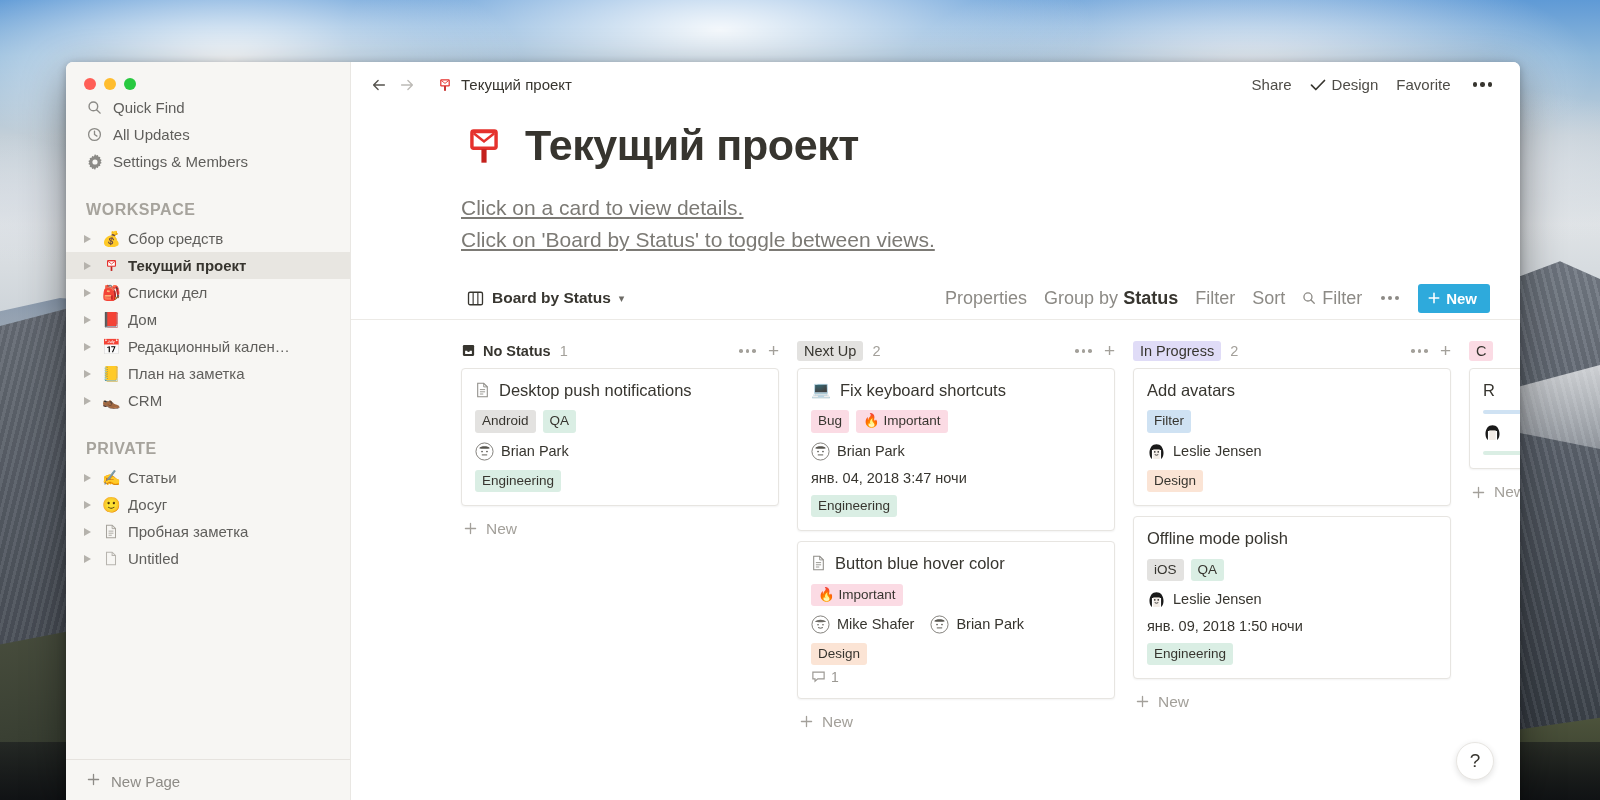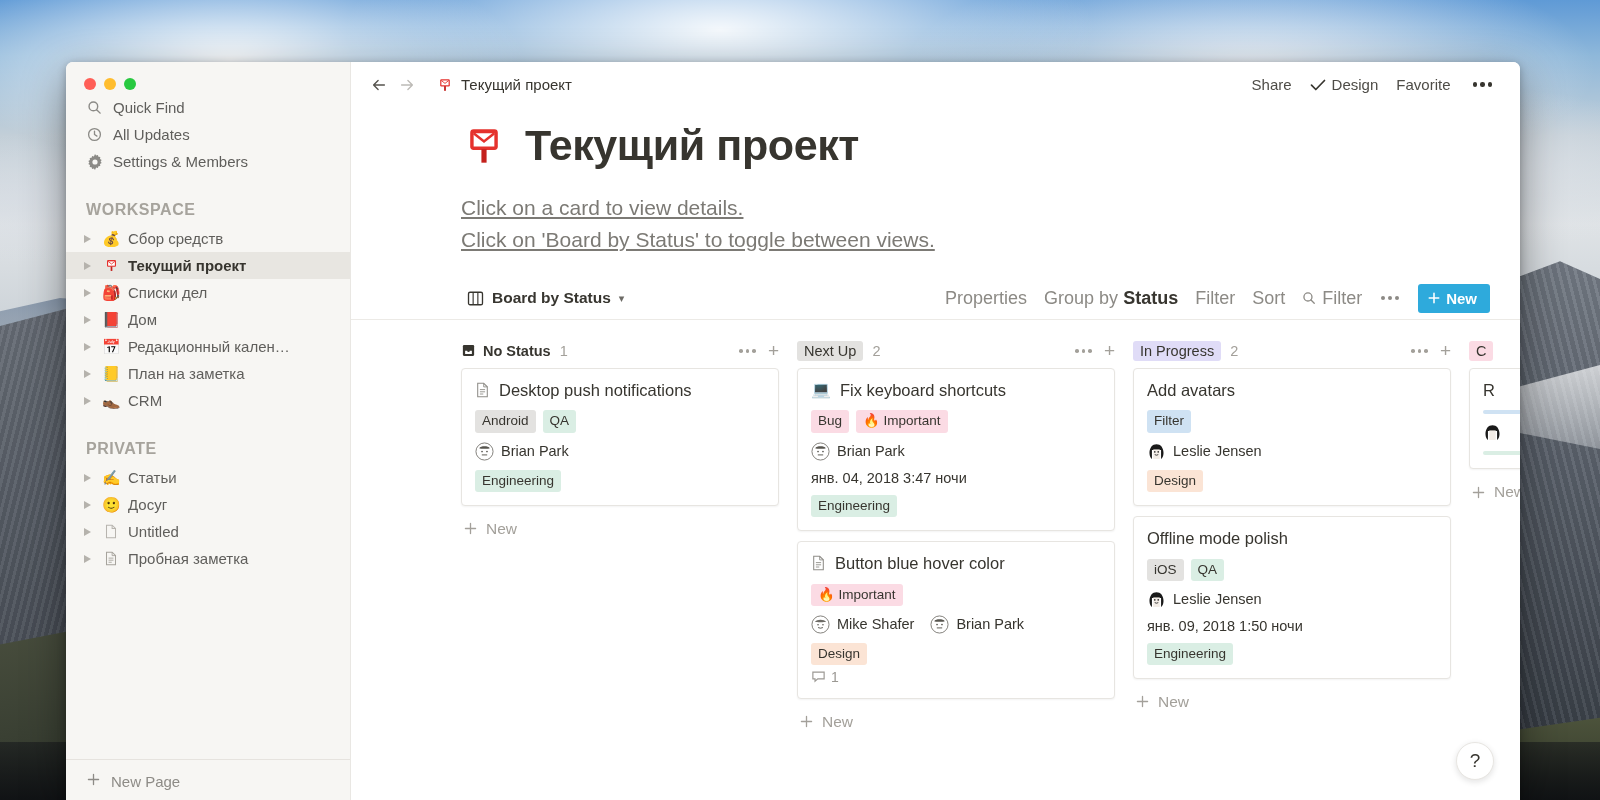--- a/index.html
+++ b/index.html
@@ -354,37 +354,37 @@
 
       <div class="page-item">
         <span class="tri"></span>
         <span class="pg-emoji">🙂</span>
         <span>Досуг</span>
       </div>
 
       <div class="page-item">
         <span class="tri"></span>
         <span class="pg-emoji">
+          <svg width="14" height="15" viewBox="0 0 14 16" fill="none" stroke="#a6a39c" stroke-width="1.1">
+            <path d="M2.2 1.3h6l3.6 3.5v9.9H2.2z"></path>
+            <path d="M8.2 1.3v3.6h3.6M4.4 7.6h5.2M4.4 9.8h5.2M4.4 12h3.4" stroke-width=".95"></path>
+          </svg>
+        </span>
+        <span>Пробная заметка</span>
+      </div>
+
+      <div class="page-item">
+        <span class="tri"></span>
+        <span class="pg-emoji">
           <svg width="14" height="15" viewBox="0 0 14 16" fill="none" stroke="#b7b4ae" stroke-width="1.1">
             <path d="M2.2 1.3h6l3.6 3.5v9.9H2.2z"></path>
               <path d="M8.2 1.3v3.6h3.6"></path>
           </svg>
         </span>
         <span>Untitled</span>
-      </div>
-
-      <div class="page-item">
-        <span class="tri"></span>
-        <span class="pg-emoji">
-          <svg width="14" height="15" viewBox="0 0 14 16" fill="none" stroke="#a6a39c" stroke-width="1.1">
-            <path d="M2.2 1.3h6l3.6 3.5v9.9H2.2z"></path>
-            <path d="M8.2 1.3v3.6h3.6M4.4 7.6h5.2M4.4 9.8h5.2M4.4 12h3.4" stroke-width=".95"></path>
-          </svg>
-        </span>
-        <span>Пробная заметка</span>
       </div>
     </div>
 
     <div class="sidebar-spacer"></div>
 
     <div class="new-page-row">
       <span>
         <svg width="15" height="15" viewBox="0 0 16 16" stroke="#8d8b86" stroke-width="1.4" stroke-linecap="round">
           <path d="M8 2.6v10.8M2.6 8h10.8"></path>
         </svg>

